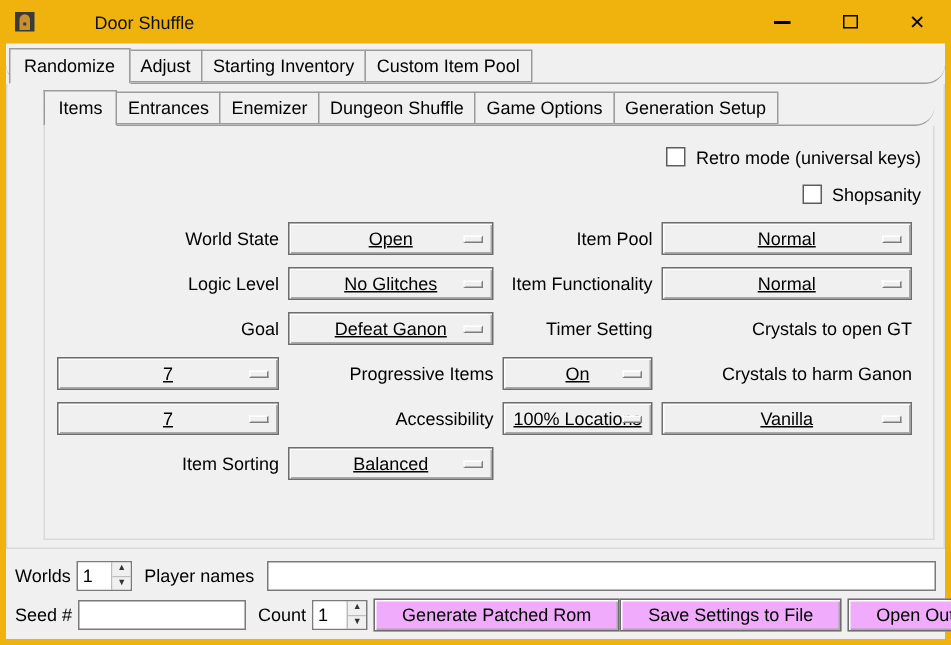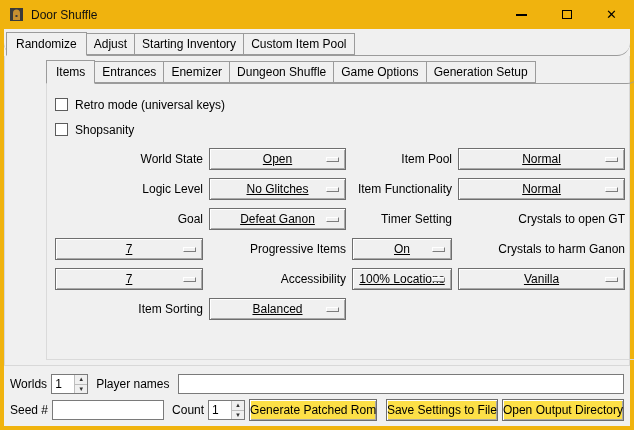--- a/index.html
+++ b/index.html
@@ -11,21 +11,21 @@
     background:#f0b30e; overflow:hidden;
   }
 
   
   .titlebar {
     position:absolute; left:0; top:0; right:0; height:29px;
     display:flex; align-items:center; padding-left:9px;
     color:#111; font-size:12px;
   }
   .app-icon { width:15px; height:15px; margin-right:7px; flex:0 0 auto; }
-  .title-text { font-size:12px; color:#101010; }
+  .title-text { font-size:12px; color:#101010;margin-left:32px; }
   .tb-controls { position:absolute; right:0; top:0; height:29px; display:flex; }
   .tb-btn { width:45px; height:29px; display:flex; align-items:center; justify-content:center; cursor:default; }
   .min-glyph { width:11px; height:2px; background:#000; }
   .max-glyph { width:10px; height:9px; border:1px solid #000; background:transparent; }
   .close-glyph { font-size:13px; line-height:13px; color:#000; }
 
   
   .client {
     position:absolute; left:4px; right:4px; top:29px; bottom:4px;
     background:#f0f0f0; font-size:12px; color:#000;
@@ -37,30 +37,30 @@
     background:#f0f0f0; border:1px solid #9b9b9b; border-bottom:1px solid #9b9b9b;
     margin-bottom:-1px; margin-right:-1px;
     padding:3px 7px 3px 7px; white-space:nowrap; cursor:default;
   }
   .tab.selected {
     padding:4px 9px 4px 9px; border-bottom-color:#f0f0f0; position:relative; z-index:2;
   }
   .outer-tabs { padding-left:2px; padding-top:3px; }
   .outer-frame {
     height:310px; border-left:1px solid #d8d8d8; border-right:1px solid #d8d8d8;
-    border-bottom:1px solid #d8d8d8; padding:2px 0 0 41px;
+    border-bottom:1px solid #d8d8d8; padding:2px 0 0 24px;
   }
   .inner-tabs { padding-top:2px; width:594px; }
   .inner-frame {
     width:594px; height:276px; border-left:1px solid #dadada; border-right:1px solid #dadada;
     border-bottom:1px solid #dadada; padding:8px 8px 0 8px;
   }
 
   
-  .check-row { display:flex; align-items:center; height:25px; }
+  .check-row { display:flex; align-items:center; height:25px;justify-content:flex-end; }
   .checkbox {
     width:13px; height:13px; background:#fff; border:1px solid #5c5c5c;
     margin-right:7px; flex:0 0 auto; cursor:default;
   }
   .check-label { font-size:12px; }
 
   
   .dd-grid {
     display:grid;
     grid-template-columns:148px 137px 100px 167px;
@@ -93,23 +93,23 @@
   }
   .spin { display:flex; height:20px; border:1px solid #7a7a7a; background:#fff; margin:0 4px; }
   .spin-entry { width:22px; border:none; padding:0 3px; font-size:12px; font-family:"Liberation Sans", sans-serif; outline:none; }
   .spin-btns { width:13px; display:flex; flex-direction:column; border-left:1px solid #bdbdbd; }
   .spin-btn {
     flex:1; font-size:6px; line-height:8px; text-align:center; color:#333;
     background:#f0f0f0; cursor:default; overflow:hidden;
   }
   .spin-btn.up { border-bottom:1px solid #bdbdbd; }
   .btn {
-    height:22px; background:#fde047; border:1px solid #6e6e6e;
+    height:22px; background:#f0abfc; border:1px solid #6e6e6e;
     box-shadow: inset 1px 1px 0 #ffffff, inset -1px -1px 0 #a9a9a9;
-    font-family:"Liberation Sans", sans-serif; font-size:12px; padding:0 0;
+    font-family:"Liberation Sans", sans-serif; font-size:12px; padding:0 18px;
     white-space:nowrap; cursor:default;
   }
   .ml4 { margin-left:4px; } .ml8 { margin-left:8px; }
   .grow { flex:1; }
   .mla { margin-left:auto; }
 </style>
 </head>
 <body>
 
 <div class="window">

